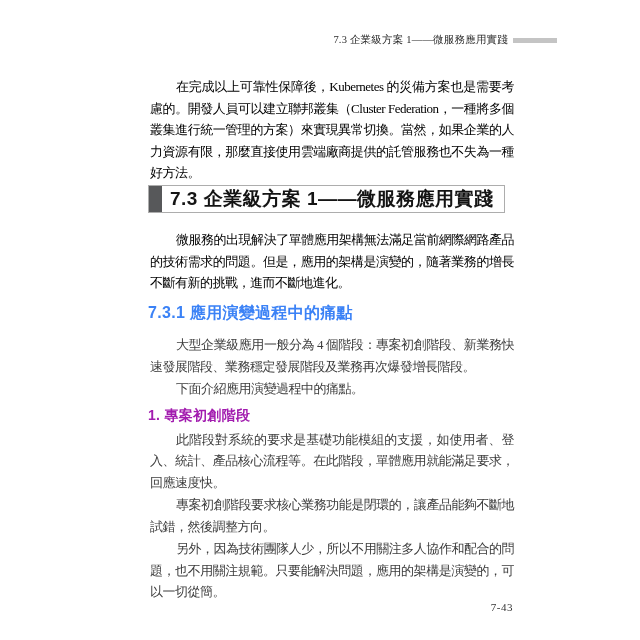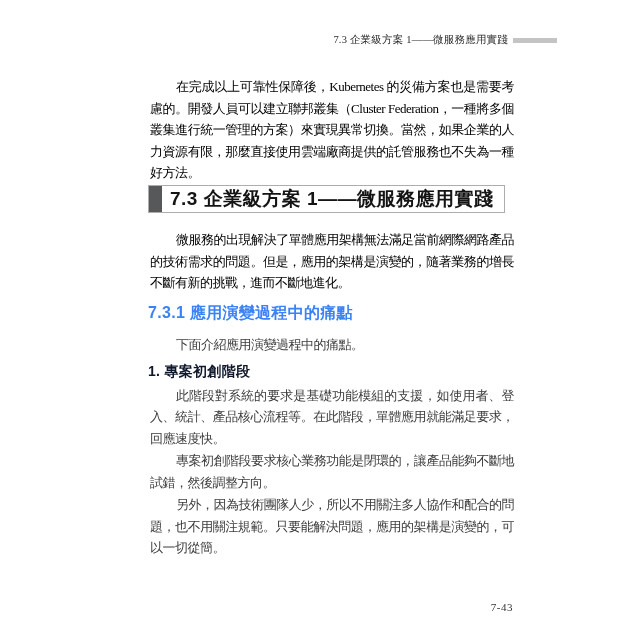--- a/index.html
+++ b/index.html
@@ -105,21 +105,21 @@
     color: #3d3d3d;
     text-align: justify;
     text-indent: 2em;
     margin: 0 0 1px 0;
   }
   .list-heading {
     font-family: "Liberation Sans", "DejaVu Sans", sans-serif;
     font-weight: bold;
     font-size: 14px;
     line-height: 1.3;
-    color: #0f172a;
+    color: #a21caf;
     letter-spacing: 0.3px;
     margin: 6px 0 5px -2px;
   }
 
   .page-number {
     position: absolute;
     top: 601px;
     right: 127px;
     font-size: 11px;
     color: #333333;
@@ -142,20 +142,21 @@
   <div class="section-box">
     <span class="section-accent"></span>
     <span class="section-title">7.3 企業級方案 1——微服務應用實踐</span>
   </div>
 
   <p class="para" style="top: 229px;">微服務的出現解決了單體應用架構無法滿足當前網際網路產品的技術需求的問題。但是，應用的架構是演變的，隨著業務的增長不斷有新的挑戰，進而不斷地進化。</p>
 
   <h3 class="subsection-title">7.3.1 應用演變過程中的痛點</h3>
 
   <div class="lower-group">
+    <p class="fpara">大型企業級應用一般分為 4 個階段：專案初創階段、新業務快速發展階段、業務穩定發展階段及業務再次爆發增長階段。</p>
     <p class="fpara">下面介紹應用演變過程中的痛點。</p>
     <h4 class="list-heading">1. 專案初創階段</h4>
     <p class="fpara">此階段對系統的要求是基礎功能模組的支援，如使用者、登入、統計、產品核心流程等。在此階段，單體應用就能滿足要求，回應速度快。</p>
     <p class="fpara">專案初創階段要求核心業務功能是閉環的，讓產品能夠不斷地試錯，然後調整方向。</p>
     <p class="fpara">另外，因為技術團隊人少，所以不用關注多人協作和配合的問題，也不用關注規範。只要能解決問題，應用的架構是演變的，可以一切從簡。</p>
   </div>
 
   <div class="page-number">7-43</div>
 
 </div>

